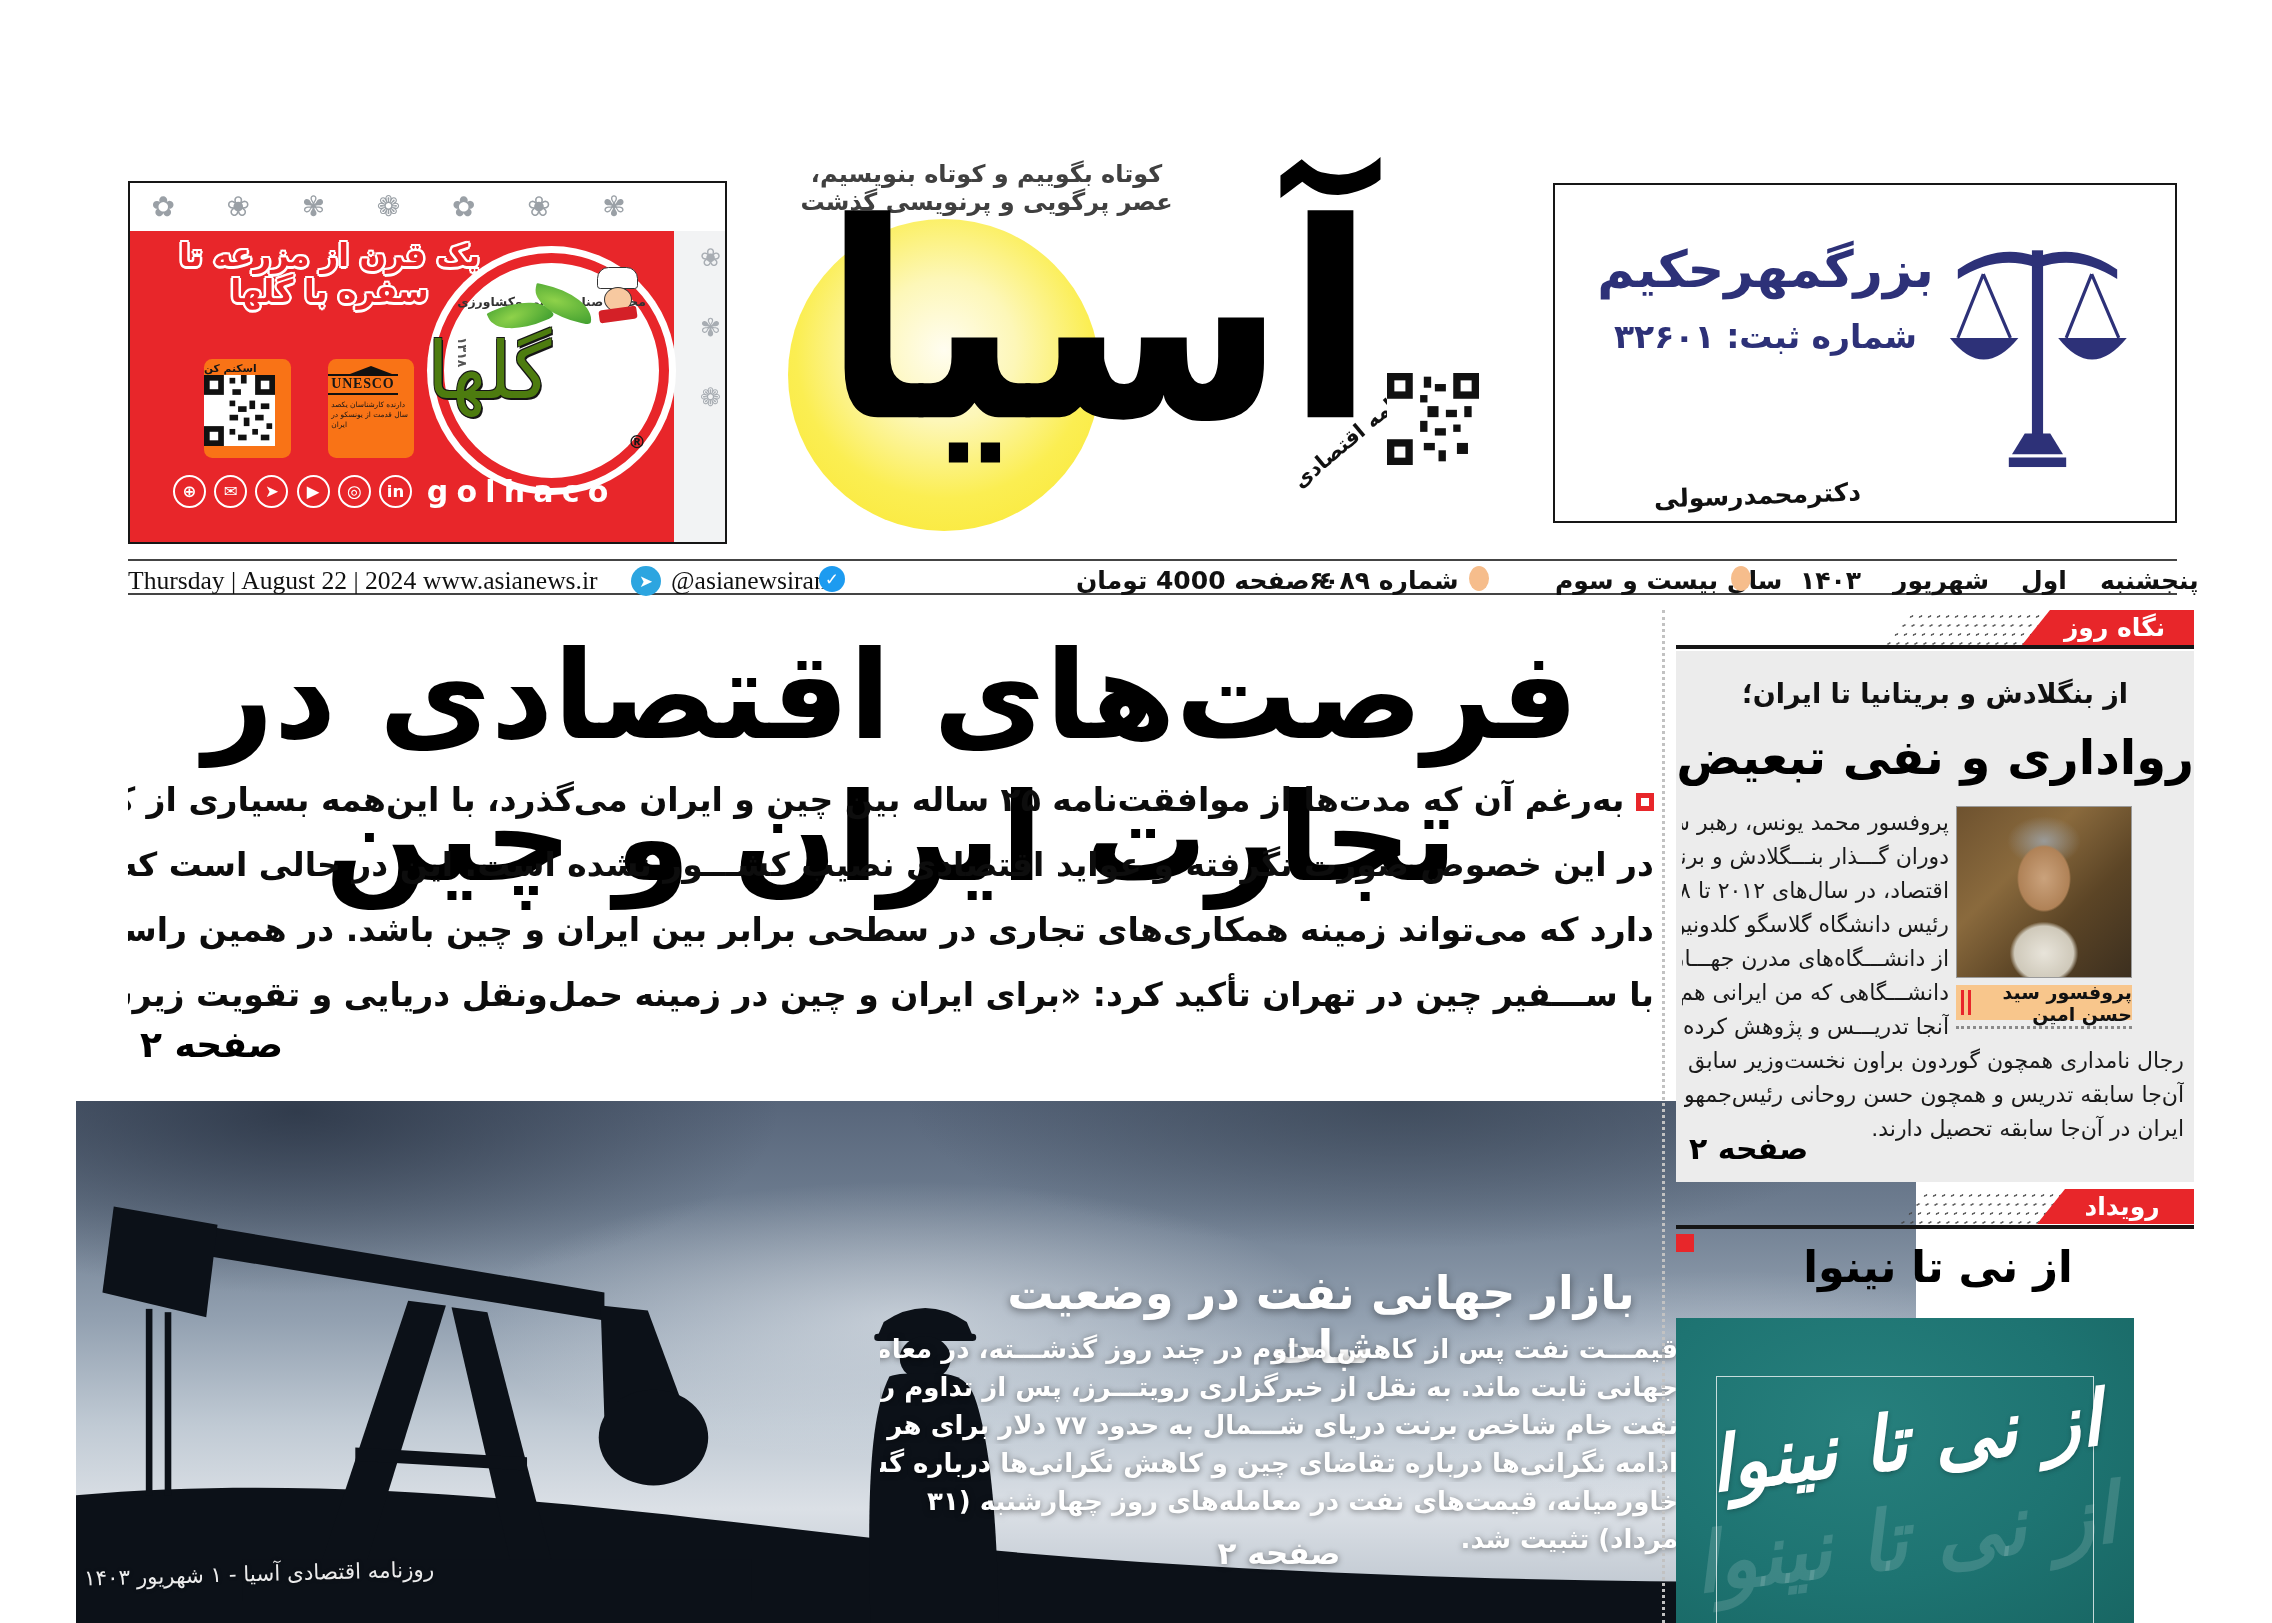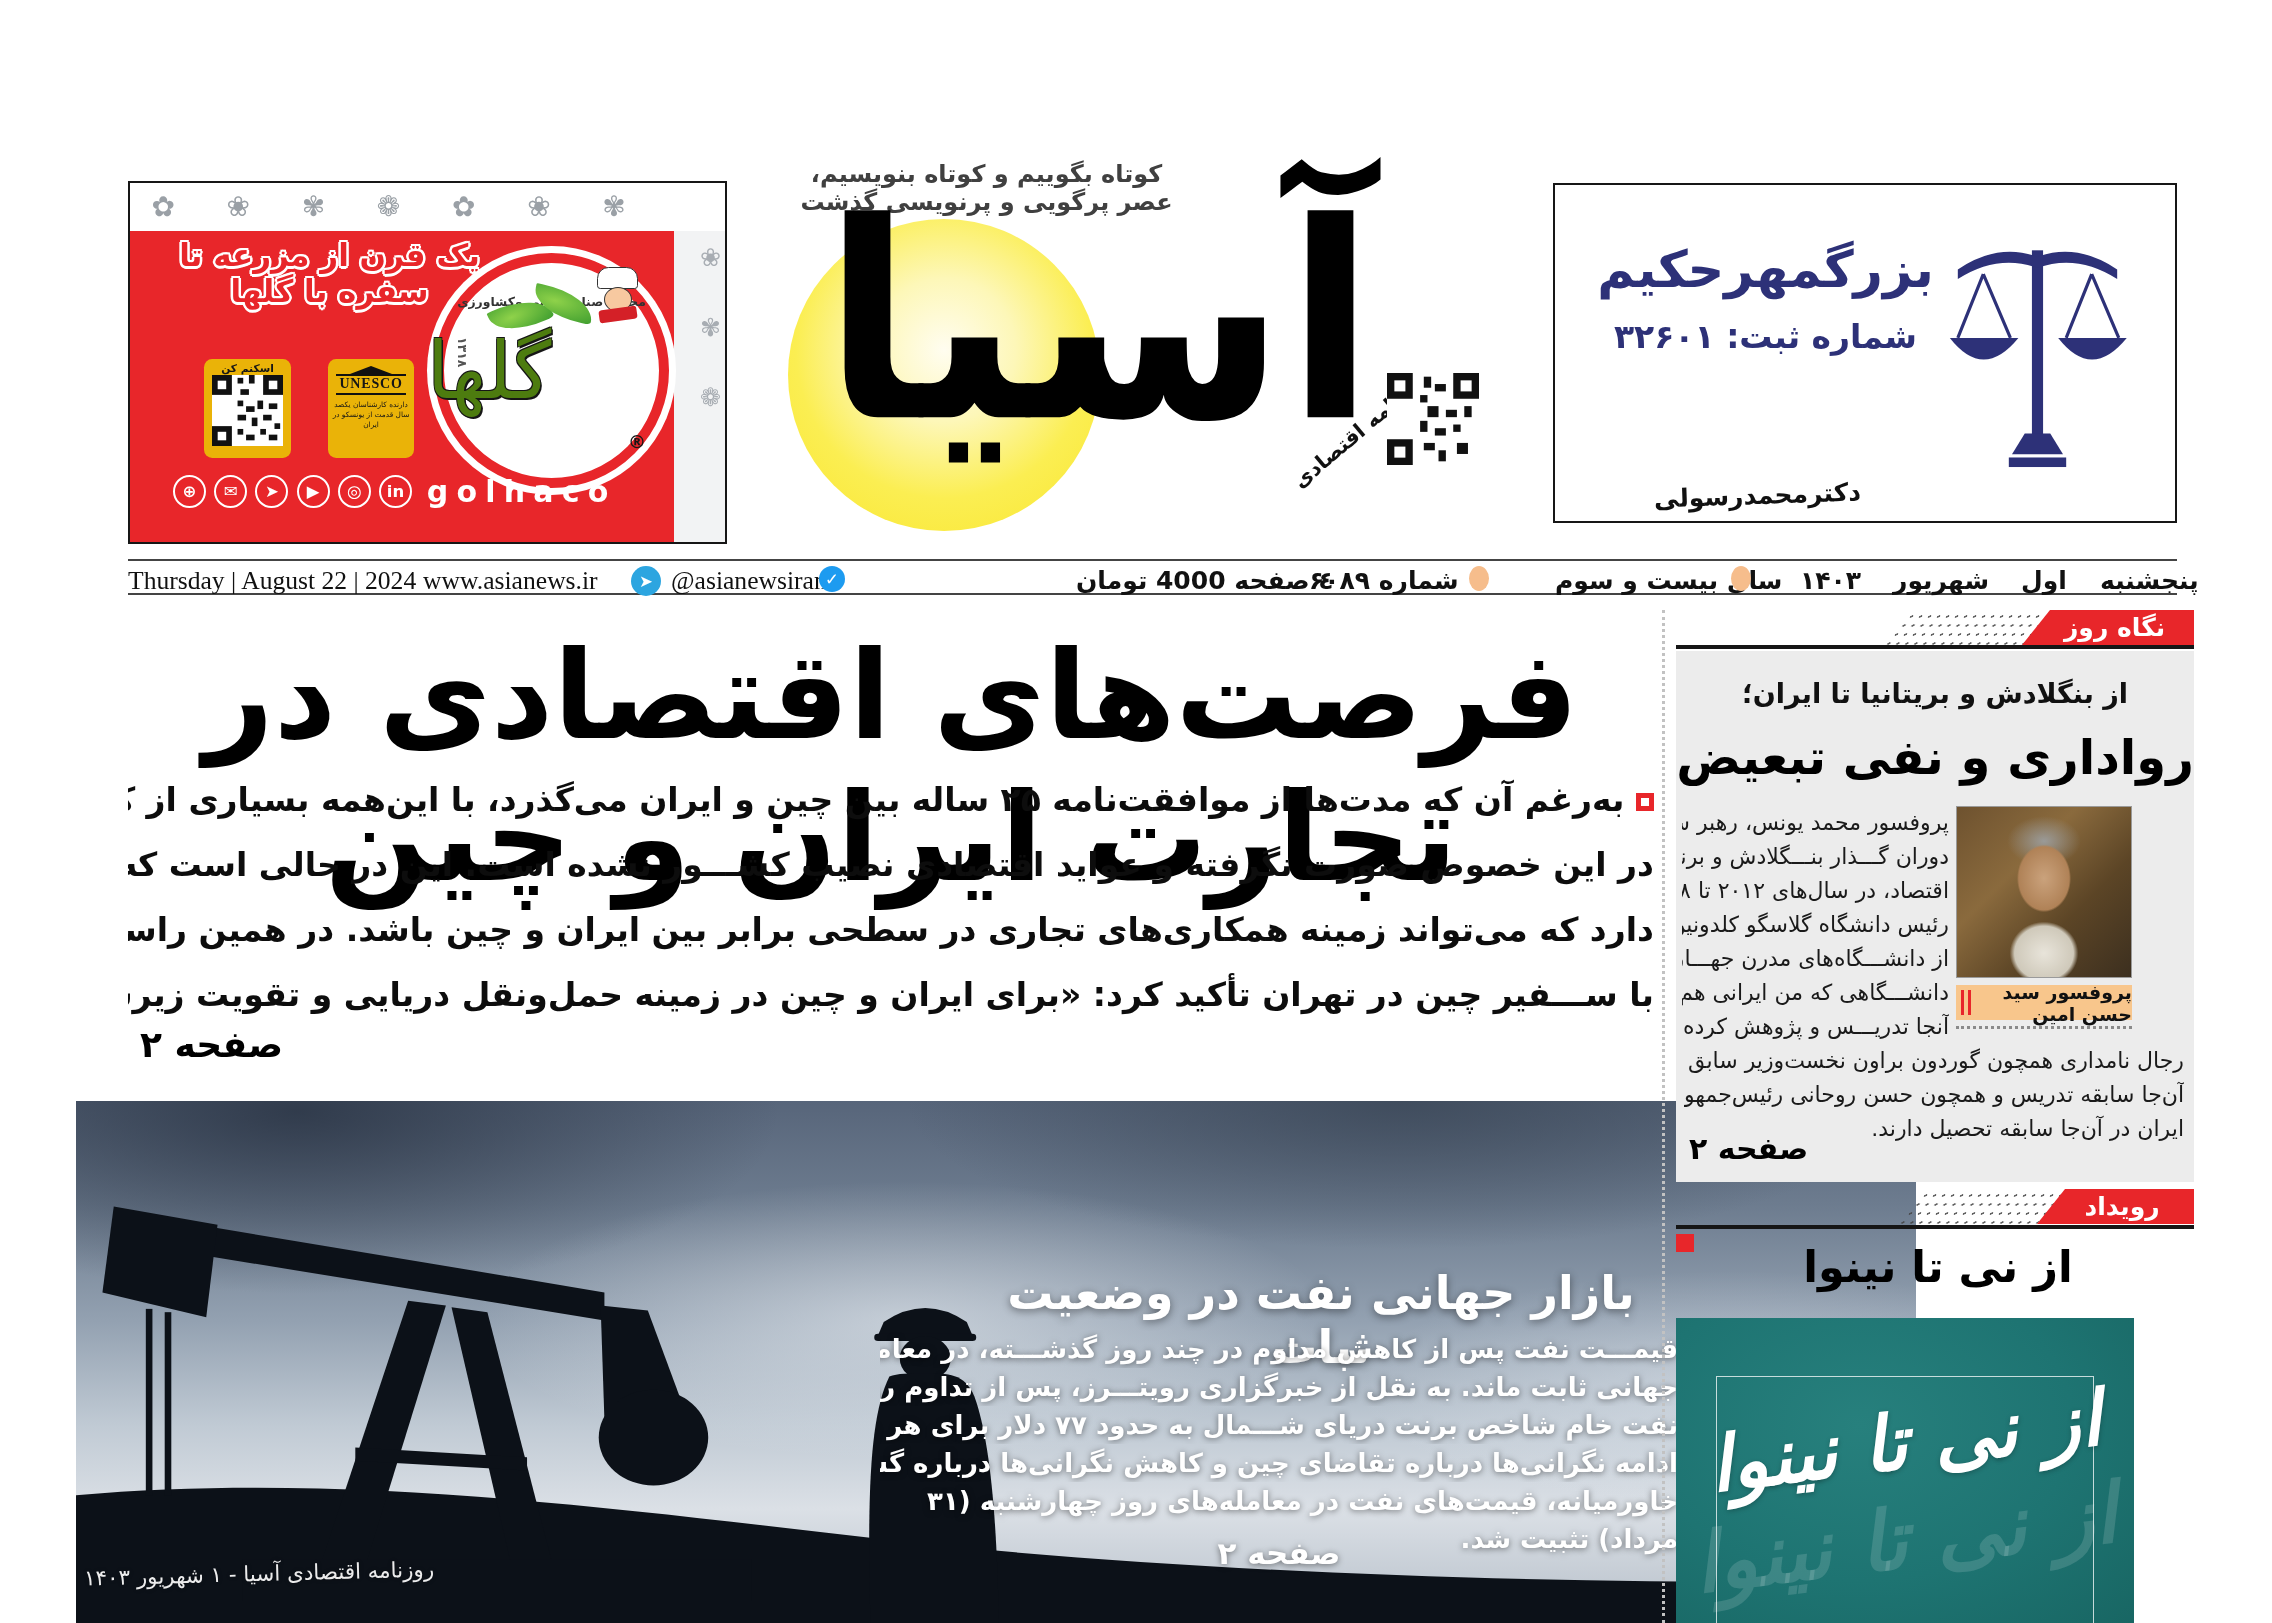--- a/index.html
+++ b/index.html
@@ -20,21 +20,21 @@
   .golha-word { position:absolute; left:0; top:79px; width:100%; text-align:left; font-size:79px; font-weight:400; color:#4d7c0f; text-shadow:1.6px 1.6px 0 #161616,-0.8px -0.8px 0 #161616,0.8px -0.8px 0 #161616,-0.8px 0.8px 0 #161616; }
   .golha-year { position:absolute; left:28px; top:91px; writing-mode:vertical-rl; font-size:12.4px; color:#555; font-weight:700; }
   .golha-reg { position:absolute; right:30px; bottom:43px; font-size:18px; color:#161616; font-weight:700; }
   .leafA,.leafB { position:absolute; width:61px; height:30px; background:radial-gradient(ellipse at 35% 45%, #8fd24a, #3f9e2f); border-radius:4% 96% 10% 90%; }
   .leafA { left:63px; top:54px; transform:rotate(-24deg); }
   .leafB { left:106px; top:43px; transform:rotate(12deg); }
   .chef { position:absolute; right:28px; top:21.4px; width:61px; height:58px; }
   .chef .hat { position:absolute; left:10px; top:0; width:41px; height:21.4px; background:#fff; border:1.6px solid #333; border-radius:11.5px 11.5px 3.3px 3.3px; }
   .chef .face { position:absolute; left:16.5px; top:20px; width:28px; height:25px; background:#f7c9a0; border:1.6px solid #333; border-radius:50%; }
   .chef .scarf { position:absolute; left:11.5px; top:41px; width:38px; height:13px; background:#d42027; border-radius:3.3px; transform:rotate(-8deg); }
-  .whitebox { position:absolute; background:#eab308; border-radius:8.2px; text-align:center; color:#161616; }
+  .whitebox { position:absolute; background:#f97316; border-radius:8.2px; text-align:left; color:#161616; }
   .golha-qrbox { left:74px; top:176px; width:87px; height:99px; padding-top:3.3px; }
   .golha-qrbox .lbl { font-size:10.7px; font-weight:700; }
   .unescobox { left:198px; top:176px; width:86px; height:99px; padding-top:6.6px; }
   .unescobox .temple { font-family:"Liberation Serif",serif; font-weight:700; font-size:14px; letter-spacing:0.8px; border-top:2.5px solid #111; border-bottom:2.5px solid #111; display:inline-block; padding:0.8px 3.3px; }
   .unescobox .roof { width:0; height:0; border-left:21.4px solid transparent; border-right:21.4px solid transparent; border-bottom:8.2px solid #111; margin:0 auto; }
   .unescobox .cap { font-size:7.4px; line-height:10px; margin-top:5px; direction:rtl; padding:0 3.3px; }
   .social { position:absolute; left:43px; bottom:33px; display:flex; align-items:center; gap:8.2px; }
   .soc { width:33px; height:33px; border:2.5px solid #fff; border-radius:50%; color:#fff; font-size:16.5px; font-weight:700; display:flex; align-items:center; justify-content:center; }
   .social .handle { color:#fff; font-size:30px; font-weight:900; letter-spacing:8.2px; margin-left:6.6px; }
 

